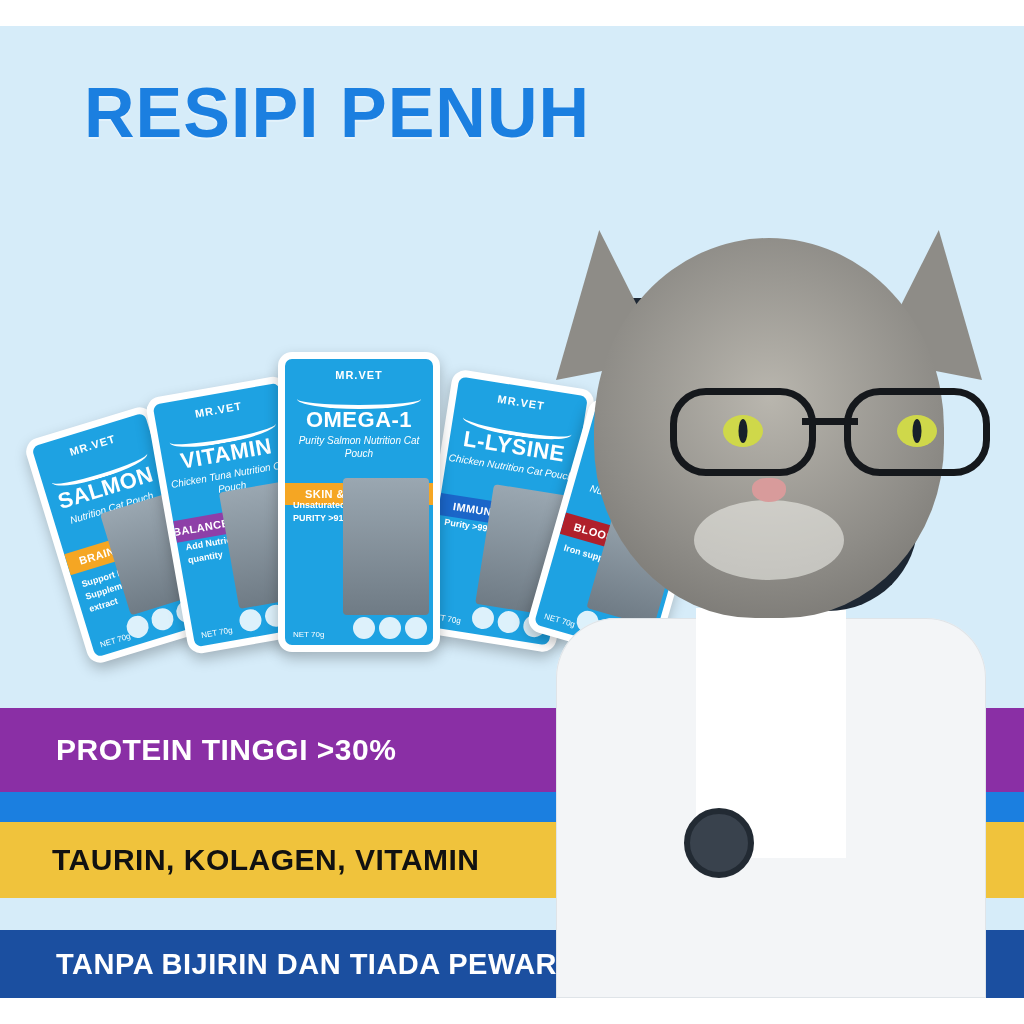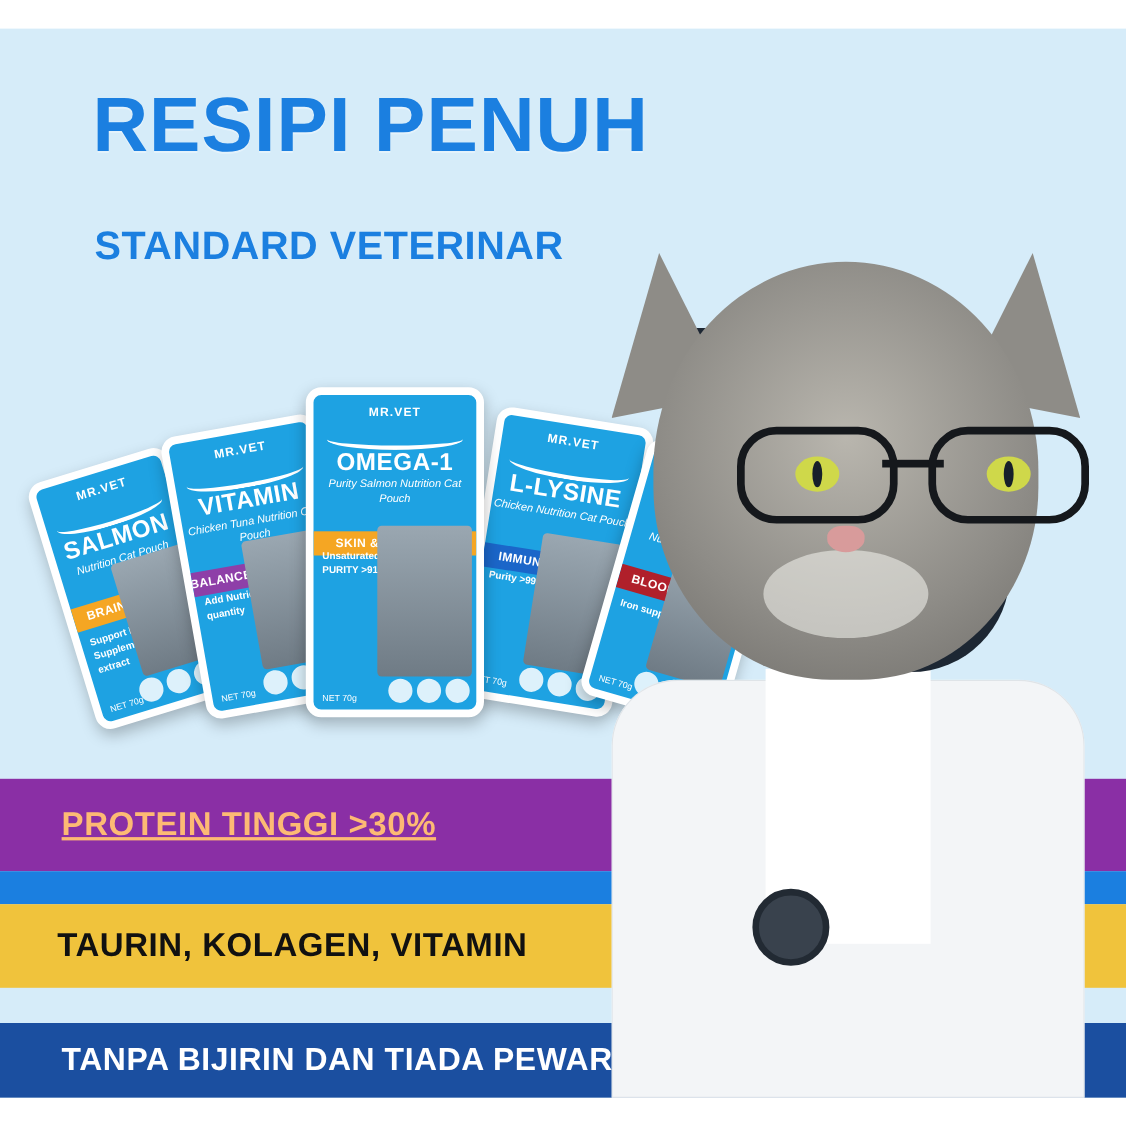--- a/index.html
+++ b/index.html
@@ -91,21 +91,21 @@
   #pouch-omega .band{background:#f5a623;}
   #pouch-lysine{left:392px;top:48px;width:130px;height:252px;transform:rotate(9deg);background:#1ea2e2;}
   #pouch-lysine .band{background:#1b66c9;}
   #pouch-tuna{left:516px;top:80px;width:120px;height:228px;transform:rotate(16deg);background:#1ea2e2;}
   #pouch-tuna .band{background:#b0202b;}
 
   
   .bar{position:absolute;left:0;width:1024px;display:flex;align-items:center;}
   .bar span{font-weight:bold;color:#111;letter-spacing:.5px;}
   #bar-protein{top:708px;height:84px;background:#8a2fa5;}
-  #bar-protein span{color:#fdba74;font-size:30px;padding-left:56px;text-decoration:underline;}
+  #bar-protein span{color:#ffffff;font-size:30px;padding-left:56px;}
   #bar-vitamin{top:822px;height:76px;background:#f0c33c;}
   #bar-vitamin span{color:#111111;font-size:30px;padding-left:52px;}
   #bar-grain{top:930px;height:68px;background:#1b4fa0;}
   #bar-grain span{color:#ffffff;font-size:29px;padding-left:56px;}
 
   
   .sep{position:absolute;left:0;width:1024px;height:30px;top:792px;background:#1b7fe0;}
 
   
   .vet{position:absolute;right:20px;bottom:26px;width:470px;height:760px;z-index:20;}
@@ -176,21 +176,20 @@
 </head>
 <body>
 
 <div class="canvas">
 
   <div class="frame-top"></div>
   <div class="frame-bottom"></div>
 
   <div class="headline">RESIPI PENUH</div>
   <div class="subhead">
-    <div>STANDARD VETERINAR</div>
   </div>
 
   <div class="pouches">
 
     <div class="pouch" id="pouch-salmon">
       <div class="brand">MR.VET</div>
       <div class="swoosh"></div>
       <div class="pname">SALMON</div>
       <div class="psub">Nutrition Cat Pouch</div>
       <div class="band" style="top:112px">BRAIN GROWTH</div>

